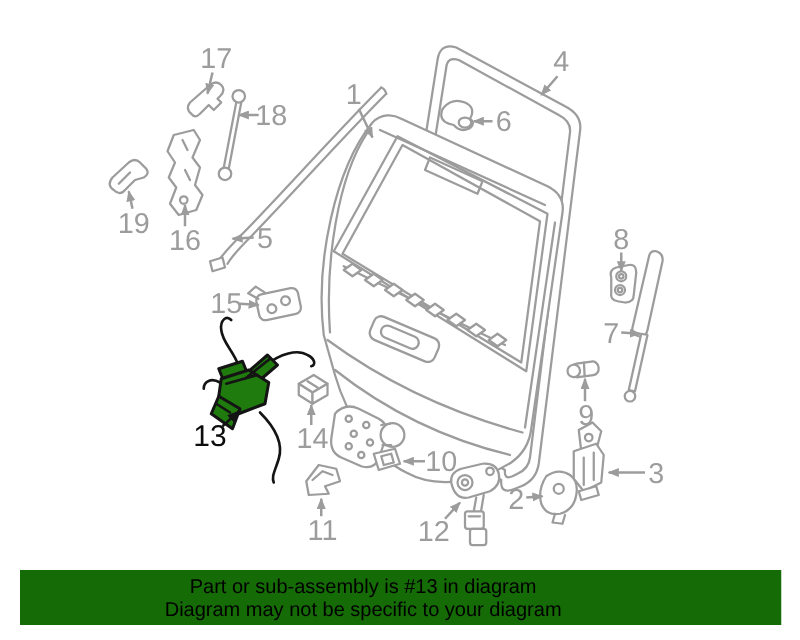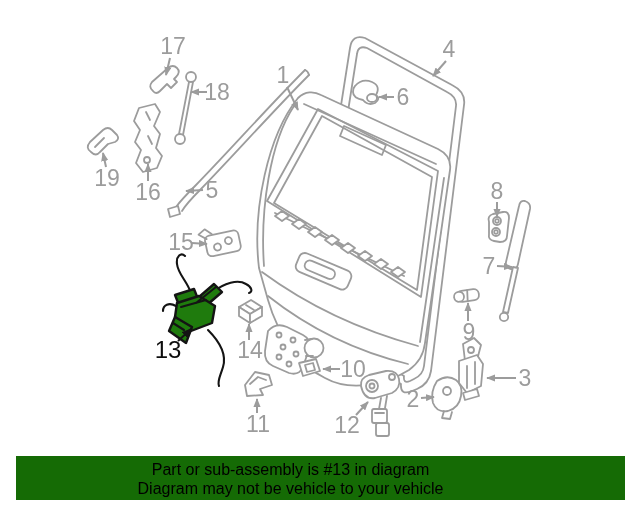--- a/index.html
+++ b/index.html
@@ -231,16 +231,16 @@
         <text x="181" y="242" text-anchor="middle" dominant-baseline="central" class="callout">15</text>
         <text x="148" y="192" text-anchor="middle" dominant-baseline="central" class="callout">16</text>
         <text x="173" y="46" text-anchor="middle" dominant-baseline="central" class="callout">17</text>
         <text x="217" y="92" text-anchor="middle" dominant-baseline="central" class="callout">18</text>
         <text x="107" y="178" text-anchor="middle" dominant-baseline="central" class="callout">19</text>
       </g>
   </svg>
 
   <div class="banner">
     <div class="banner-line">Part or sub-assembly is #13 in diagram</div>
-    <div class="banner-line">Diagram may not be vehicle to your vehicle</div>
+    <div class="banner-line">Diagram may not be specific to your diagram</div>
   </div>
 
 </div>
 
 </body></html>

